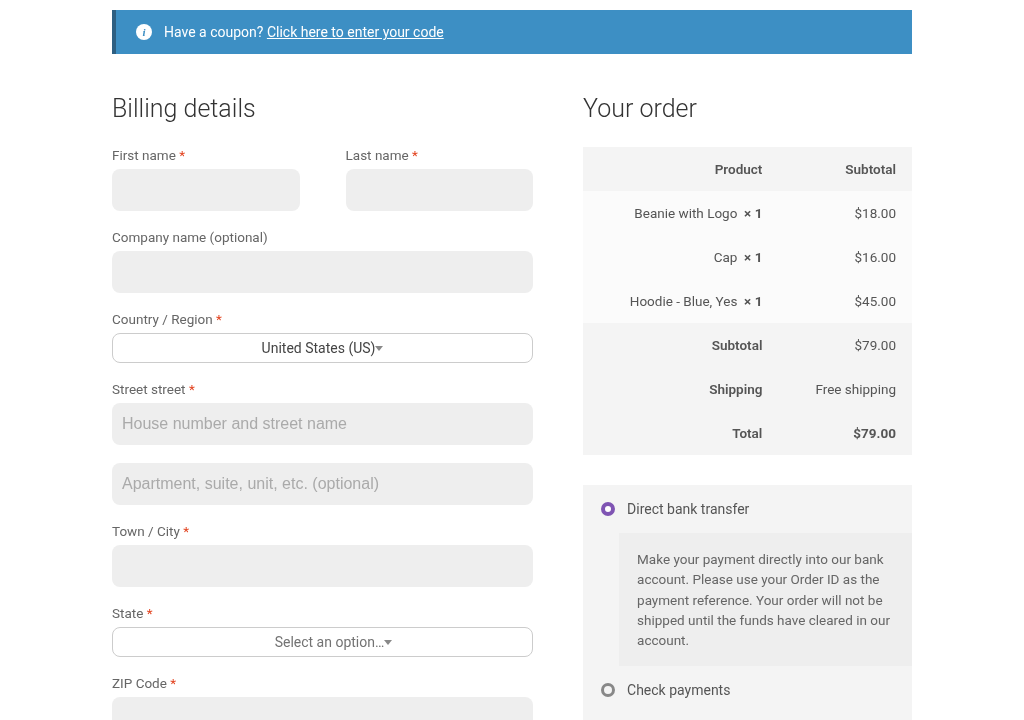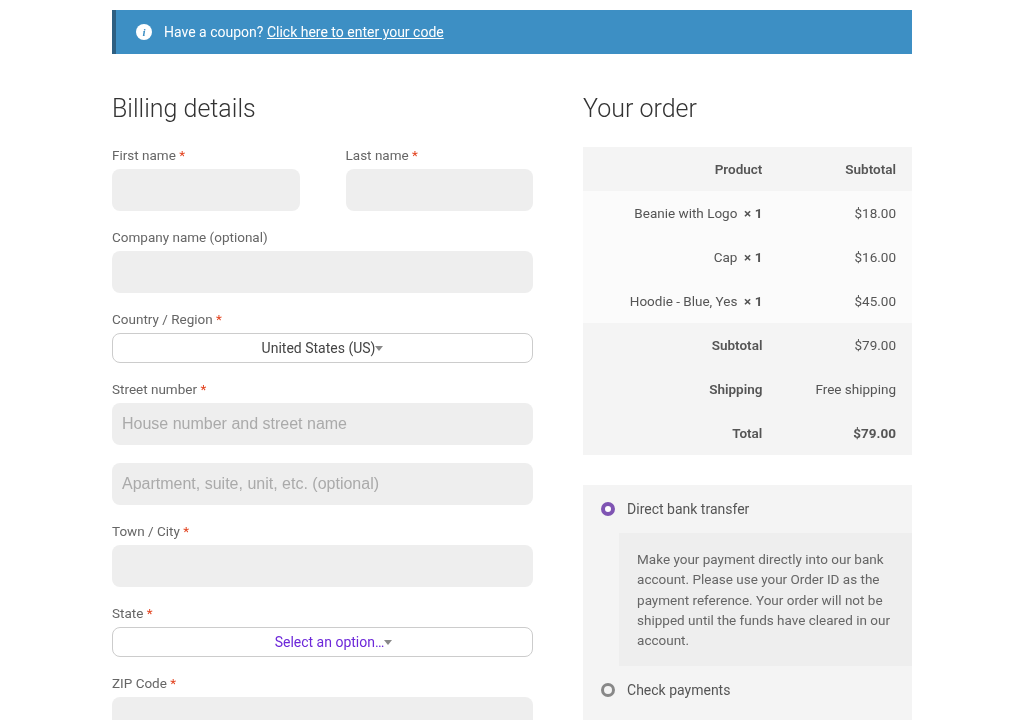--- a/index.html
+++ b/index.html
@@ -13,21 +13,21 @@
 .right { flex: 1; }
 h2 { font-weight: 300; color: #333; font-size: 25px; margin-bottom: 24px; }
 .form-row { margin-bottom: 18px; }
 .form-row.half { display: flex; gap: 46px; }
 .form-row.half > div { flex: 1; }
 label { display: block; font-size: 13.5px; color: #666; margin-bottom: 6px; }
 .required { color: #e2401c; }
 input[type=text], .select-box { width: 100%; background: #eee; border: none; padding: 12px 10px; font-size: 16px; color: #333; border-radius: 8px; }
 .select-box { background: #fff; border: 1px solid #ccc; border-radius: 8px; padding: 6px 10px; display: flex; justify-content: center; align-items: center; color: #444; font-size: 14px; cursor: pointer; }
 .select-box .arrow { width: 0; height: 0; border-left: 4px solid transparent; border-right: 4px solid transparent; border-top: 5px solid #888; }
-.select-box.placeholder { color: #6d28d9; padding-left: 32px; }
+.select-box.placeholder { color: #737373; padding-left: 32px; }
 input::placeholder { color: #aaa; }
 .order-table { width: 100%; border-collapse: collapse; margin-bottom: 30px; }
 .order-table th, .order-table td { text-align: right; padding: 14px 16px; font-size: 13.5px; color: #555; }
 .order-table thead th { background: #f4f4f4; font-weight: 600; }
 .order-table tbody td { background: #fbfbfb; }
 .order-table tfoot th, .order-table tfoot td { background: #f4f4f4; font-weight: 600; }
 .order-table tfoot td { font-weight: 400; }
 .qty { color: #555; }
 .payment-box { background: #f4f4f4; }
 .payment-option { padding: 16px 18px; display: flex; align-items: center; gap: 12px; font-size: 14px; color: #555; cursor: pointer; }
@@ -69,21 +69,21 @@
 
       <div class="form-row">
         <label><span>Country / Region</span> <span class="required">*</span></label>
         <div class="select-box">
           <span>United States (US)</span>
           <span class="arrow"></span>
         </div>
       </div>
 
       <div class="form-row">
-        <label><span>Street number</span> <span class="required">*</span></label>
+        <label><span>Street street</span> <span class="required">*</span></label>
         <input type="text" placeholder="House number and street name" style="">
       </div>
       <div class="form-row">
         <input type="text" placeholder="Apartment, suite, unit, etc. (optional)" style="">
       </div>
 
       <div class="form-row">
         <label><span>Town / City</span> <span class="required">*</span></label>
         <input type="text" style="">
       </div>

